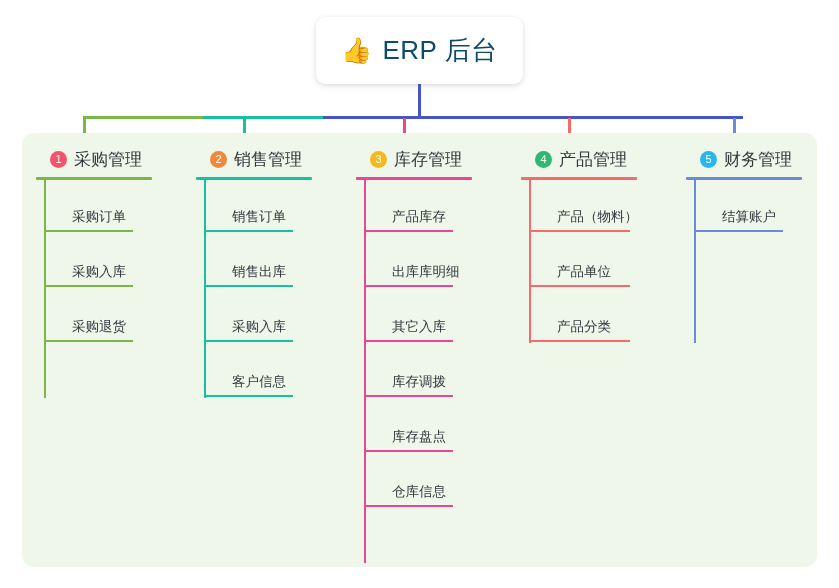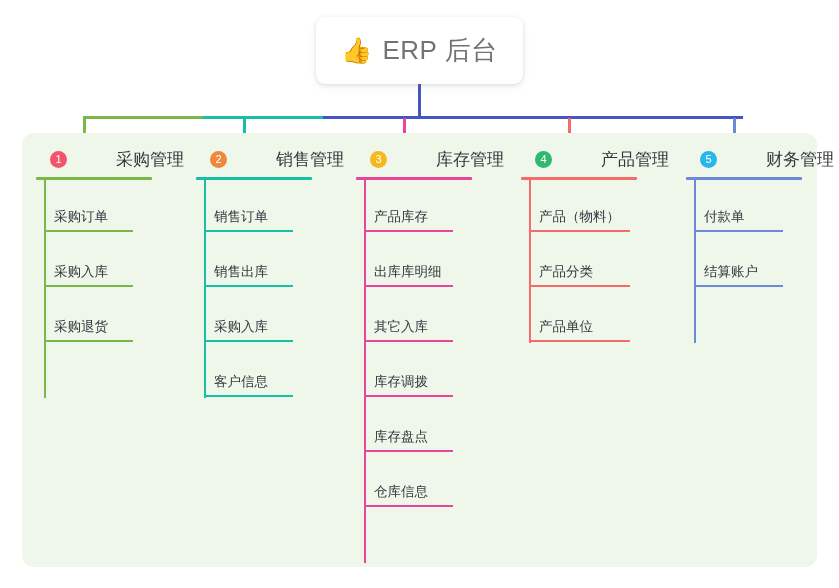--- a/index.html
+++ b/index.html
@@ -34,21 +34,21 @@
     justify-content: center;
     gap: 10px;
   }
   .title-emoji {
     font-size: 25px;
     line-height: 1;
     display: inline-block;
   }
   .title-text {
     font-size: 26px;
-    color: #737373;
+    color: #0c4a6e;
     letter-spacing: 0.5px;
     white-space: nowrap;
   }
 
   
   .stem {
     position: absolute;
     left: 418px;
     top: 84px;
     width: 3px;
@@ -98,21 +98,20 @@
     color: #ffffff;
     font-size: 11px;
     line-height: 17px;
     text-align: center;
     flex: none;
     font-family: "Liberation Sans", sans-serif;
   }
   .col-title {
     font-size: 17px;
     color: #33373d;
-    margin-left: 42px;
   }
   .head-rule {
     height: 3px;
     border-radius: 1px;
     margin-top: 3px;
   }
 
   
   .branch {
     position: relative;
@@ -123,21 +122,21 @@
     left: 8px;
     top: 0;
     width: 2px;
   }
   .item {
     position: relative;
     height: 55px;
   }
   .item-label {
     position: absolute;
-    left: 18px;
+    left: 36px;
     bottom: 9px;
     font-size: 13.5px;
     color: #33373d;
     white-space: nowrap;
   }
   .item-rule {
     position: absolute;
     left: 9px;
     bottom: 3px;
     height: 2px;
@@ -258,42 +257,38 @@
           <span class="col-title">产品管理</span>
         </div>
         <div class="head-rule" style="width: 116px; background: rgb(245, 107, 107);"></div>
         <div class="branch">
           <div class="spine" style="background: rgb(245, 107, 107); height: 163px;"></div>
           <div class="item">
             <span class="item-label">产品（物料）</span>
             <div class="item-rule" style="width: 100px; background: rgb(245, 107, 107);"></div>
           </div>
           <div class="item">
+            <span class="item-label">产品单位</span>
+            <div class="item-rule" style="width: 100px; background: rgb(245, 107, 107);"></div>
+          </div>
+          <div class="item">
             <span class="item-label">产品分类</span>
             <div class="item-rule" style="width: 100px; background: rgb(245, 107, 107);"></div>
           </div>
-          <div class="item">
-            <span class="item-label">产品单位</span>
-            <div class="item-rule" style="width: 100px; background: rgb(245, 107, 107);"></div>
-          </div>
         </div>
       </div>
       <div class="col" style="left: 686px; top: 144px;">
         <div class="col-head">
           <span class="badge" style="background: rgb(41, 182, 232);">5</span>
           <span class="col-title">财务管理</span>
         </div>
         <div class="head-rule" style="width: 116px; background: rgb(109, 138, 216);"></div>
         <div class="branch">
           <div class="spine" style="background: rgb(109, 138, 216); height: 163px;"></div>
           <div class="item">
-            <span class="item-label">付款单</span>
-            <div class="item-rule" style="width: 88px; background: rgb(109, 138, 216);"></div>
-          </div>
-          <div class="item">
             <span class="item-label">结算账户</span>
             <div class="item-rule" style="width: 88px; background: rgb(109, 138, 216);"></div>
           </div>
         </div>
       </div>
     </div>
 
 </div>
 
 </body></html>

